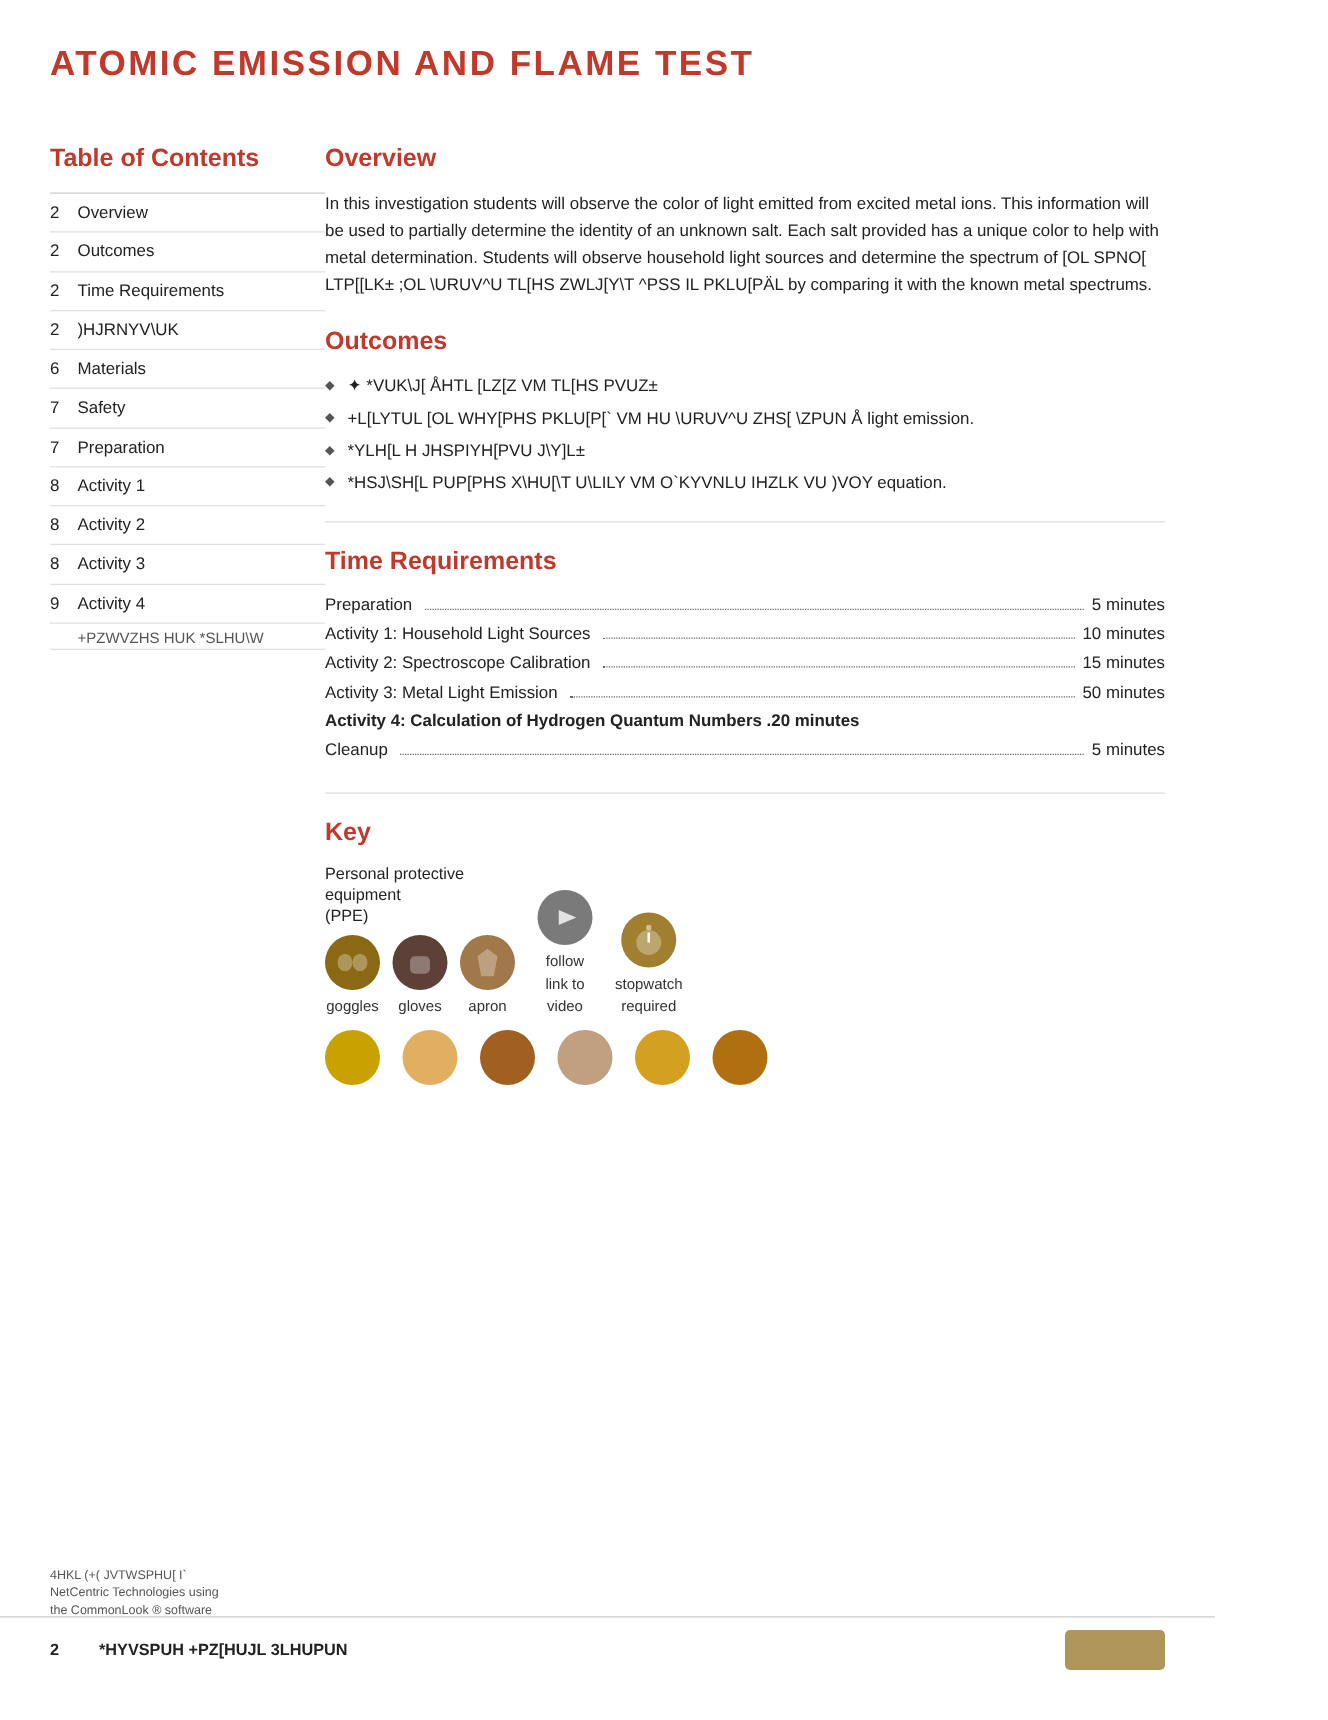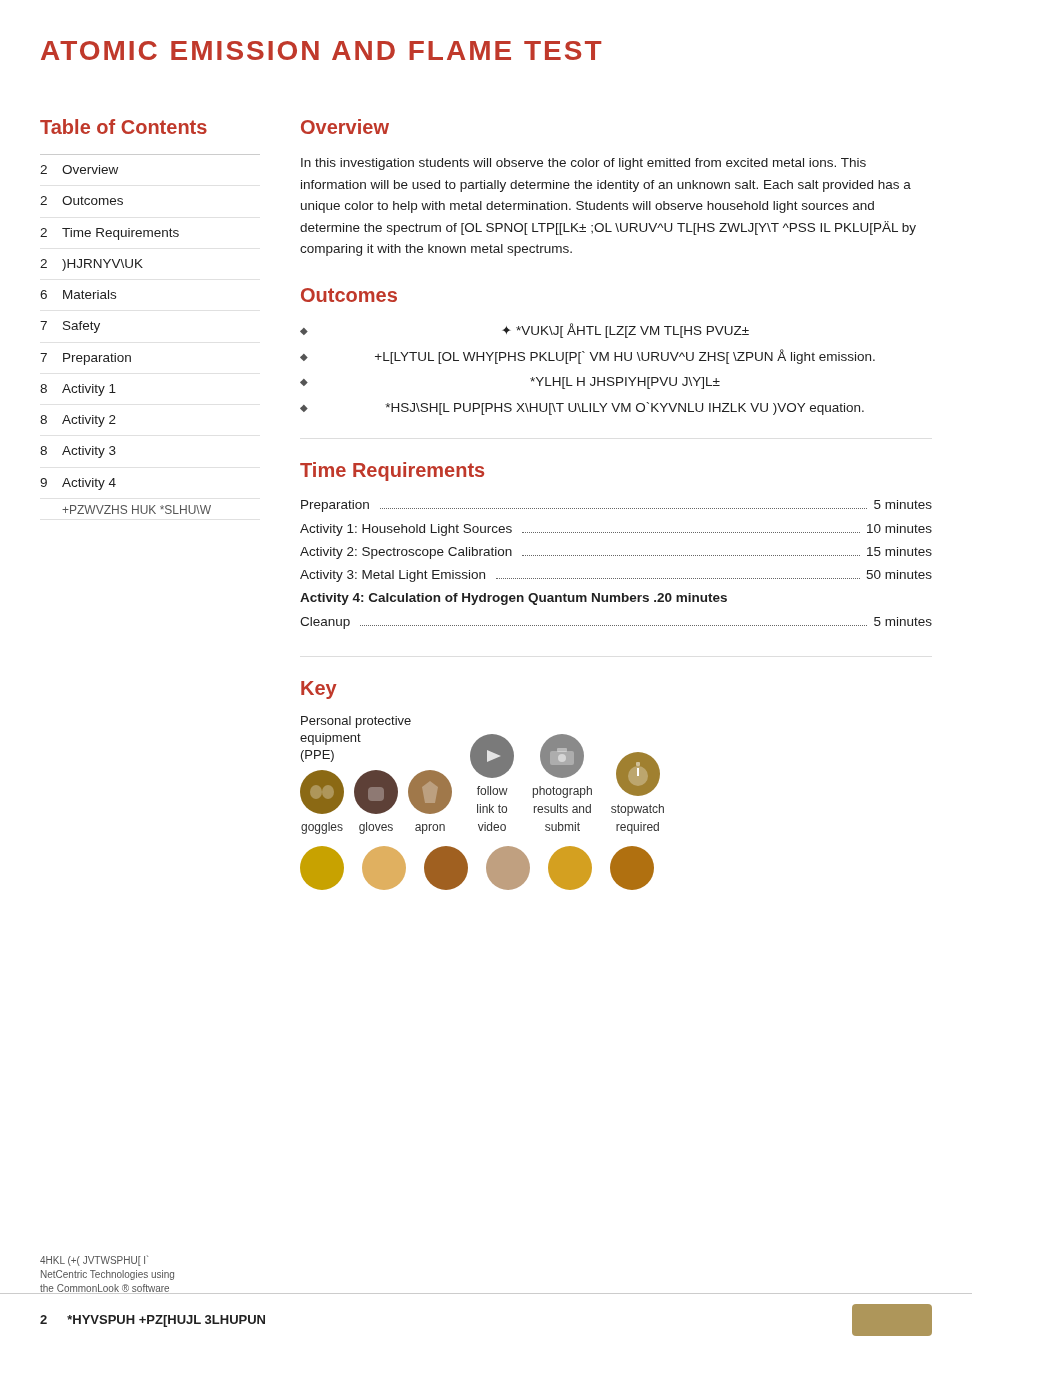--- a/index.html
+++ b/index.html
@@ -22,21 +22,20 @@
       font-size: 28px;
       font-weight: bold;
       color: #c0392b;
       letter-spacing: 2px;
       border-bottom: none;
       margin-bottom: 30px;
       padding-bottom: 10px;
     }
     .main-layout {
       display: flex;
-      gap: 40px;
     }
     .left-col {
       width: 220px;
       flex-shrink: 0;
     }
     .right-col {
       flex: 1;
     }
     .toc-title {
       color: #c0392b;
@@ -90,21 +89,20 @@
     .outcomes-list {
       list-style: none;
       padding: 0;
     }
     .outcomes-list li {
       font-size: 13.5px;
       line-height: 1.6;
       margin-bottom: 4px;
       padding-left: 18px;
       position: relative;
-      text-align: center;
     }
     .outcomes-list li::before {
       content: '◆';
       position: absolute;
       left: 0;
       font-size: 10px;
       color: #555;
       top: 3px;
     }
     .time-req-section {
@@ -200,21 +198,21 @@
       padding-top: 10px;
     }
     .footer-page {
       font-size: 13px;
       color: #222;
       font-weight: bold;
     }
     .footer-title {
       font-size: 13px;
       color: #222;
-      margin-left: 20px;
+      margin-left: 32px;
       font-weight: bold;
     }
     .footer-img-placeholder {
       margin-left: auto;
       width: 80px;
       height: 32px;
       background: #8B6914;
       border-radius: 4px;
       opacity: 0.7;
     }
@@ -389,30 +387,20 @@
 
           <div class="icon-item">
             <div class="icon-circle" style="background:#7a7a7a;width:44px;height:44px;">
               <svg width="26" height="20" viewBox="0 0 26 20">
                 <polygon points="8,4 22,10 8,16" fill="#fff" opacity="0.8"></polygon>
               </svg>
             </div>
             <span class="icon-label">follow<br>link to<br>video</span>
           </div>
 
-          <div class="icon-item">
-            <div class="icon-circle" style="background:#8a8a8a;width:44px;height:44px;">
-              <svg width="28" height="22" viewBox="0 0 28 22">
-                <rect x="2" y="6" width="24" height="14" rx="2" fill="#fff" opacity="0.3"></rect>
-                <circle cx="14" cy="13" r="4" fill="#fff" opacity="0.5"></circle>
-                <rect x="9" y="3" width="10" height="4" rx="1" fill="#fff" opacity="0.4"></rect>
-              </svg>
-            </div>
-            <span class="icon-label">photograph<br>results and<br>submit</span>
-          </div>
 
           <div class="icon-item">
             <div class="icon-circle" style="background:#a08030;width:44px;height:44px;">
               <svg width="26" height="28" viewBox="0 0 26 28">
                 <circle cx="13" cy="16" r="10" fill="#fff" opacity="0.3"></circle>
                 <rect x="11" y="2" width="4" height="4" rx="1" fill="#fff" opacity="0.5"></rect>
                 <line x1="13" y1="8" x2="13" y2="16" stroke="#fff" stroke-width="2"></line>
               </svg>
             </div>
             <span class="icon-label">stopwatch<br>required</span>

